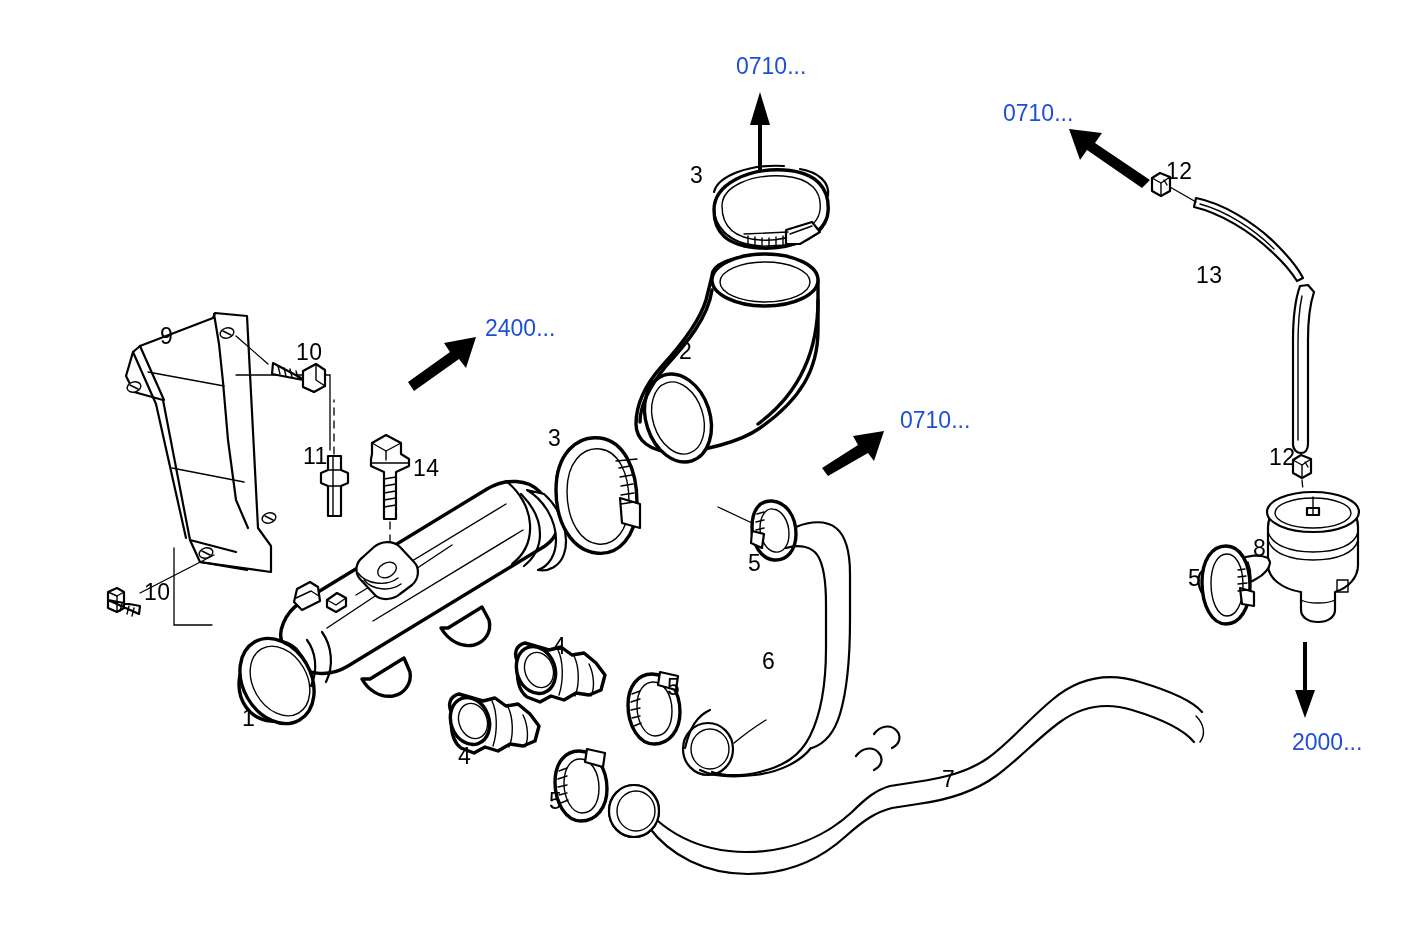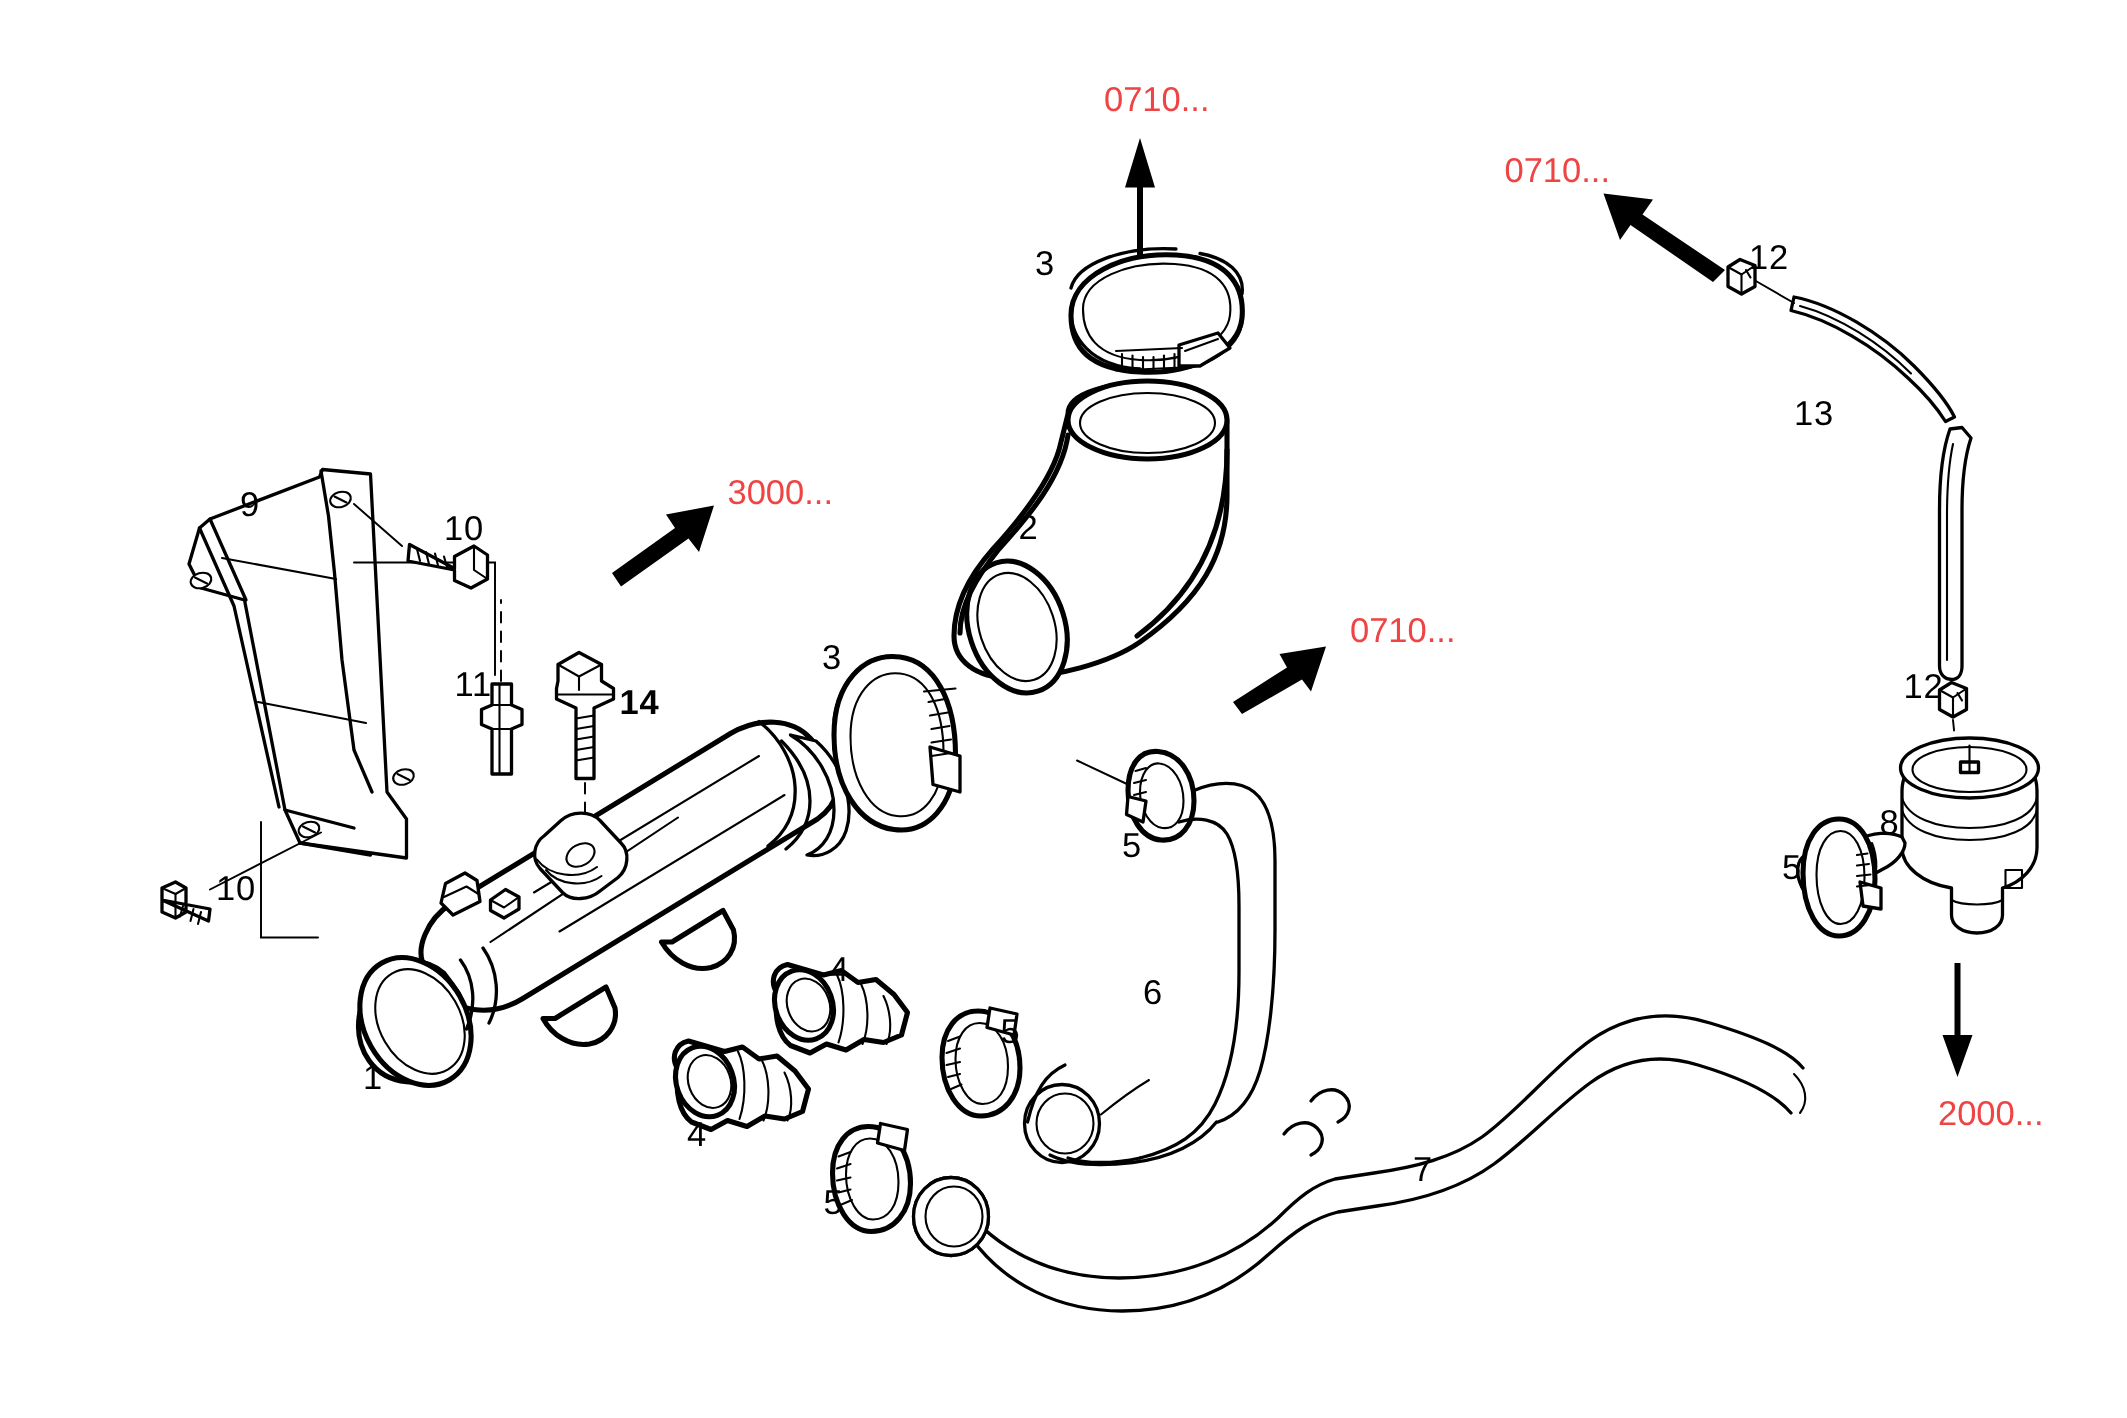--- a/index.html
+++ b/index.html
@@ -21,21 +21,21 @@
   #art-layer {
     position: absolute;
     left: 0; top: 0;
     width: 1418px;
     height: 945px;
   }
   .callout {
     position: absolute;
     font-family: "Liberation Sans", sans-serif;
     font-size: 23px;
-    color: #ef4444;
+    color: #1d4ed8;
     line-height: 1;
     white-space: nowrap;
     user-select: none;
   }
   .ref-label {
     position: absolute;
     font-family: "Liberation Sans", sans-serif;
     font-size: 23px;
     color: #000000;
     line-height: 1;
@@ -605,33 +605,33 @@
 
     <g>
       <ellipse class="wfill" cx="634" cy="811" rx="25" ry="26"></ellipse>
       <ellipse class="lnT" cx="636" cy="811" rx="19" ry="20"></ellipse>
     </g>
 
   </svg>
 
   <div class="callout" style="left:736px; top:55px;">0710...</div>
   <div class="callout" style="left:1003px; top:102px;">0710...</div>
-  <div class="callout" style="left:485px; top:317px;">3000...</div>
+  <div class="callout" style="left:485px; top:317px;">2400...</div>
   <div class="callout" style="left:900px; top:409px;">0710...</div>
   <div class="callout" style="left:1292px; top:731px;">2000...</div>
 
   <div class="ref-label" style="left:690px; top:164px;">3</div>
   <div class="ref-label" style="left:1166px; top:160px;">12</div>
   <div class="ref-label" style="left:1196px; top:264px;">13</div>
   <div class="ref-label" style="left:160px; top:325px;">9</div>
   <div class="ref-label" style="left:296px; top:341px;">10</div>
   <div class="ref-label" style="left:679px; top:340px;">2</div>
   <div class="ref-label" style="left:303px; top:445px;">11</div>
   <div class="ref-label" style="left:548px; top:427px;">3</div>
-  <div class="ref-label" style="left:413px; top:457px;font-weight:bold;">14</div>
+  <div class="ref-label" style="left:413px; top:457px;">14</div>
   <div class="ref-label" style="left:1269px; top:446px;">12</div>
   <div class="ref-label" style="left:748px; top:552px;">5</div>
   <div class="ref-label" style="left:1253px; top:537px;">8</div>
   <div class="ref-label" style="left:144px; top:581px;">10</div>
   <div class="ref-label" style="left:1188px; top:567px;">5</div>
   <div class="ref-label" style="left:553px; top:635px;">4</div>
   <div class="ref-label" style="left:762px; top:650px;">6</div>
   <div class="ref-label" style="left:667px; top:676px;">5</div>
   <div class="ref-label" style="left:242px; top:707px;">1</div>
   <div class="ref-label" style="left:458px; top:745px;">4</div>

